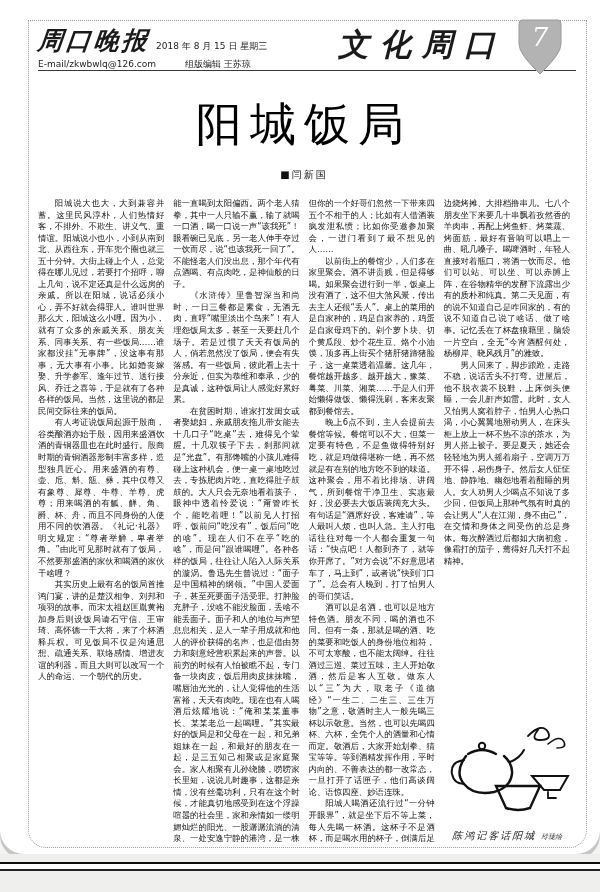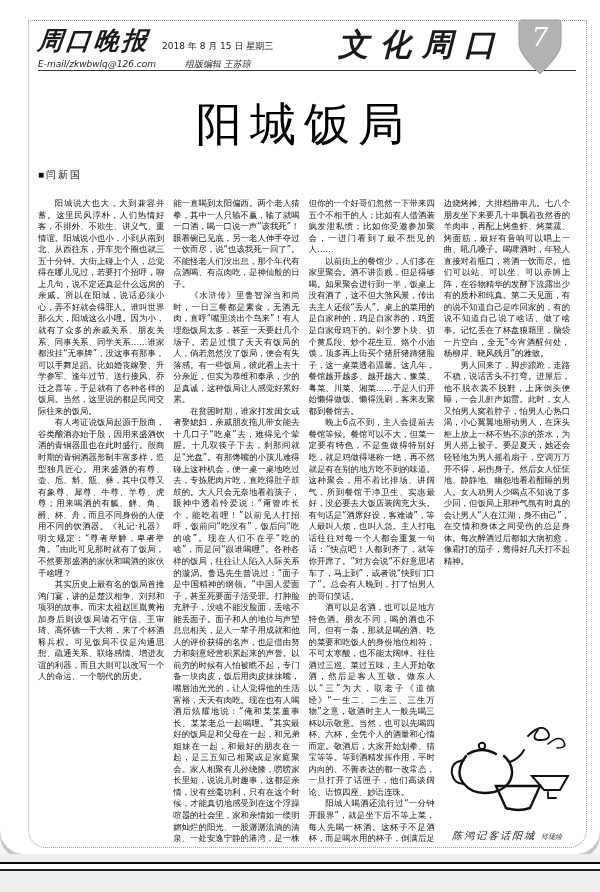--- a/index.html
+++ b/index.html
@@ -5,30 +5,30 @@
   html,body{margin:0;padding:0;}
   body{width:600px;height:892px;overflow:hidden;background:#f4f4f2;font-family:"DejaVu Sans",sans-serif;color:#1a1a1a;}
   .page{position:relative;width:600px;height:892px;}
   .sheet{position:absolute;top:0;left:0;right:0;height:854px;background:#fff;border-radius:0 0 24px 24px;box-shadow:0 5px 0 #c6c6c6;}
   .dotted-frame{position:absolute;top:20px;left:28px;right:13px;bottom:6px;border:1px dotted #9a9a9a;border-radius:0 0 18px 18px;pointer-events:none;}
 
   
   .masthead{position:absolute;top:24px;left:38px;right:24px;height:46px;border-bottom:1.5px solid #3a3a3a;}
   .mast-left{position:absolute;left:0;top:0;}
   .logo{font-family:"DejaVu Serif",serif;font-weight:bold;font-style:italic;font-size:25px;letter-spacing:3px;transform:skewX(-6deg);display:inline-block;}
-  .date{font-size:9px;margin-left:12px;color:#222;}
-  .contact-row{font-size:9px;color:#222;margin-top:1px;font-style:italic;}
+  .date{font-size:9px;margin-left:6px;color:#222;}
+  .contact-row{font-size:9px;color:#222;margin-top:1px;}
   .contact-row .ed{margin-left:26px;}
   .section{position:absolute;right:70px;bottom:4px;font-family:"DejaVu Serif",serif;font-weight:900;font-style:italic;font-size:31px;letter-spacing:11px;white-space:nowrap;}
   .badge{position:absolute;right:14px;top:-6px;width:44px;height:58px;}
 
   
   .article{position:absolute;top:78px;left:38px;right:30px;bottom:30px;}
   .title{margin:16px 0 0;text-align:center;font-size:46px;font-weight:400;letter-spacing:8px;font-family:"DejaVu Sans",sans-serif;color:#000;}
-  .author{font-size:10px;margin-top:12px;letter-spacing:2px;color:#111;font-family:Liberation Serif, serif;}
+  .author{text-align:center;font-size:10px;margin-top:12px;letter-spacing:2px;color:#111;}
   .columns{display:flex;gap:9px;margin-top:16px;height:646px;}
   .col{flex:1 1 0;font-size:8.4px;line-height:11.55px;text-align:justify;overflow:hidden;color:#141414;}
   .col p{margin:0;text-indent:2em;}
   .col p.cont{text-indent:0;}
   .col4{display:flex;flex-direction:column;}
   .col4-text{flex:1 1 auto;overflow:hidden;}
   .illus{margin:2px 0 0;flex:0 0 auto;text-align:center;}
   .illus svg{display:block;margin:0 auto;}
   .illus figcaption{font-size:10px;font-family:"DejaVu Serif",serif;font-style:italic;letter-spacing:2px;margin-top:2px;color:#222;transform:skewX(-4deg);}
   .illus .sig{font-size:7px;letter-spacing:0;margin-left:5px;color:#333;}
@@ -58,21 +58,21 @@
         <text x="22" y="28" text-anchor="middle" font-size="26" font-family="DejaVu Serif, serif" font-style="italic" fill="#ffffff">7</text>
       </svg>
     </header>
 
     <main class="article">
       <h1 class="title">阳城饭局</h1>
       <div class="author">■闫新国</div>
 
       <div class="columns">
         <div class="col">
-          <p>阳城说大也大，大到兼容并蓄。这里民风淳朴，人们热情好客，不排外、不欺生、讲义气、重情谊。阳城说小也小，小到从南到北、从西往东，开车兜个圈也就三五十分钟。大街上碰上个人，总觉得在哪儿见过，若要打个招呼，聊上几句，说不定还真是什么远房的亲戚。所以在阳城，说话必须小心，弄不好就会得罪人。谁叫世界那么大，阳城这么小哩。因为小，就有了众多的亲戚关系、朋友关系、同事关系、同学关系……谁家都没挂“无事牌”，没这事有那事，可以手舞足蹈。比如婚丧嫁娶、升学参军、逢年过节、送行接风、乔迁之喜等，于是就有了各种各样的饭局。当然，这里说的都是民间交际往来的饭局。</p>
+          <p>阳城说大也大，大到兼容并蓄。这里民风淳朴，人们热情好客，不排外、不欺生、讲义气、重情谊。阳城说小也小，小到从南到北、从西往东，开车兜个圈也就三五十分钟。大街上碰上个人，总觉得在哪儿见过，若要打个招呼，聊上几句，说不定还真是什么远房的亲戚。所以在阳城，说话必须小心，弄不好就会得罪人。谁叫世界那么大，阳城这么小哩。因为小，就有了众多的亲戚关系、朋友关系、同事关系、有一些饭局……谁家都没挂“无事牌”，没这事有那事，无大事有小事。比如婚丧嫁娶、升学参军、逢年过节、送行接风、乔迁之喜等，于是就有了各种各样的饭局。当然，这里说的都是民间交际往来的饭局。</p>
           <p>有人考证说饭局起源于殷商，谷类酿酒亦始于殷，因用来盛酒饮酒的青铜器皿也在此时盛行。殷商时期的青铜酒器形制丰富多样，造型独具匠心。用来盛酒的有尊、壶、卮、斛、瓿、彝，其中仅尊又有象尊、犀尊、牛尊、羊尊、虎尊；用来喝酒的有觚、觯、角、爵、杯、舟，而且不同身份的人使用不同的饮酒器。《礼记·礼器》明文规定：“尊者举觯，卑者举角。”由此可见那时就有了饭局，不然要那盛酒的家伙和喝酒的家伙干啥哩？</p>
           <p>其实历史上最有名的饭局首推鸿门宴，讲的是楚汉相争、刘邦和项羽的故事。而宋太祖赵匡胤黄袍加身后则设饭局请石守信、王审琦、高怀德一干大将，来了个杯酒释兵权。可见饭局不仅是沟通思想、疏通关系、联络感情、增进友谊的利器，而且大则可以改写一个人的命运、一个朝代的历史。</p>
 
         </div>
         <div class="col">
           <p class="cont">能一直喝到太阳偏西。两个老人猜拳，其中一人只输不赢，输了就喝一口酒，喝一口说一声“该我死”！眼看碗已见底，另一老人伸手夺过一饮而尽，说“也该我死一回了”。不能怪老人们没出息，那个年代有点酒喝、有点肉吃，是神仙般的日子。</p>
           <p>《水浒传》里鲁智深当和尚时，一日三餐都是素食，无酒无肉，直呼“嘴里淡出个鸟来”！有人埋怨饭局太多，甚至一天要赶几个场子。若是过惯了天天有饭局的人，倘若忽然没了饭局，便会有失落感。有一些饭局，彼此看上去十分亲近，但实为恭维和奉承，少的是真诚，这种饭局让人感觉好累好累。</p>
           <p>在贫困时期，谁家打发闺女或者娶媳妇，亲戚朋友拖儿带女能去十几口子“吃桌”去，难得见个荤腥。十几双筷子下去，刹那间就是“光盘”。有那馋嘴的小孩儿难得碰上这种机会，便一桌一桌地吃过去，专拣肥肉片吃，直吃得肚子鼓鼓的。大人只会无奈地看着孩子，眼神中透着怜爱说：“甭管咋长个，能吃着哩！”以前见人打招呼，饭前问“吃没有”，饭后问“吃的啥”。现在人们不在乎“吃的啥”，而是问“跟谁喝哩”。各种各样的饭局，往往让人陷入人际关系的漩涡。鲁迅先生曾说过：“面子是中国精神的纲领。”中国人爱面子，甚至死要面子活受罪。打肿脸充胖子，没啥不能没脸面，丢啥不能丢面子。面子和人的地位与声望息息相关，是人一辈子用成就和他人的评价获得的名声，也是借由努力和刻意经营积累起来的声誉。以前穷的时候有人怕被瞧不起，专门备一块肉皮，饭后用肉皮抹抹嘴，嘴唇油光光的，让人觉得他的生活富裕，天天有肉吃。现在也有人喝酒后炫耀地说：“俺和某某董事长、某某老总一起喝哩。”其实最好的饭局是和父母在一起，和兄弟姐妹在一起，和最好的朋友在一起，是三五知己相聚或是家庭聚会。家人相聚有儿孙绕膝，唠唠家长里短，说说儿时趣事，这都是亲情，没有丝毫功利，只有在这个时候，才能真切地感受到在这个浮躁喧嚣的社会里，家和亲情如一缕明媚灿烂的阳光、一股潺潺流淌的清泉、一处安逸宁静的港湾，是一株永不凋谢的玫瑰。</p>
 
         </div>

